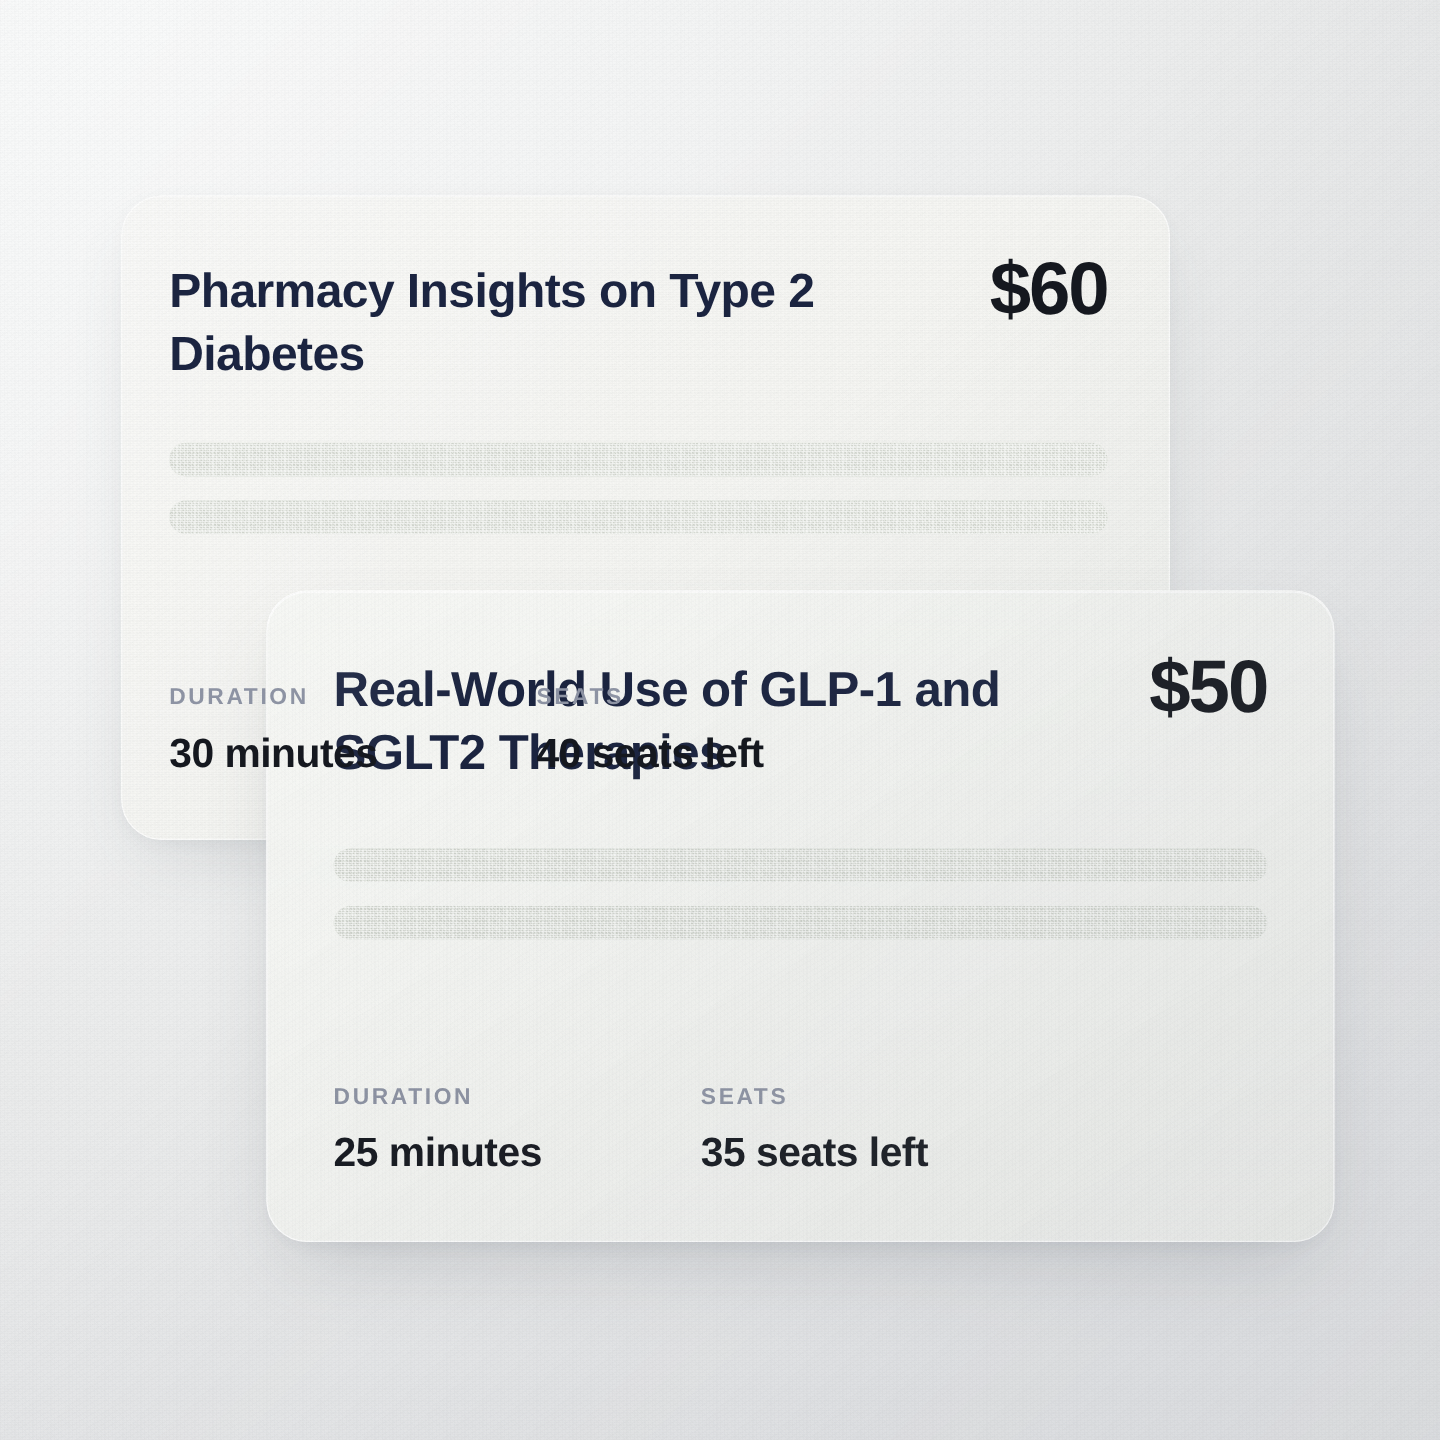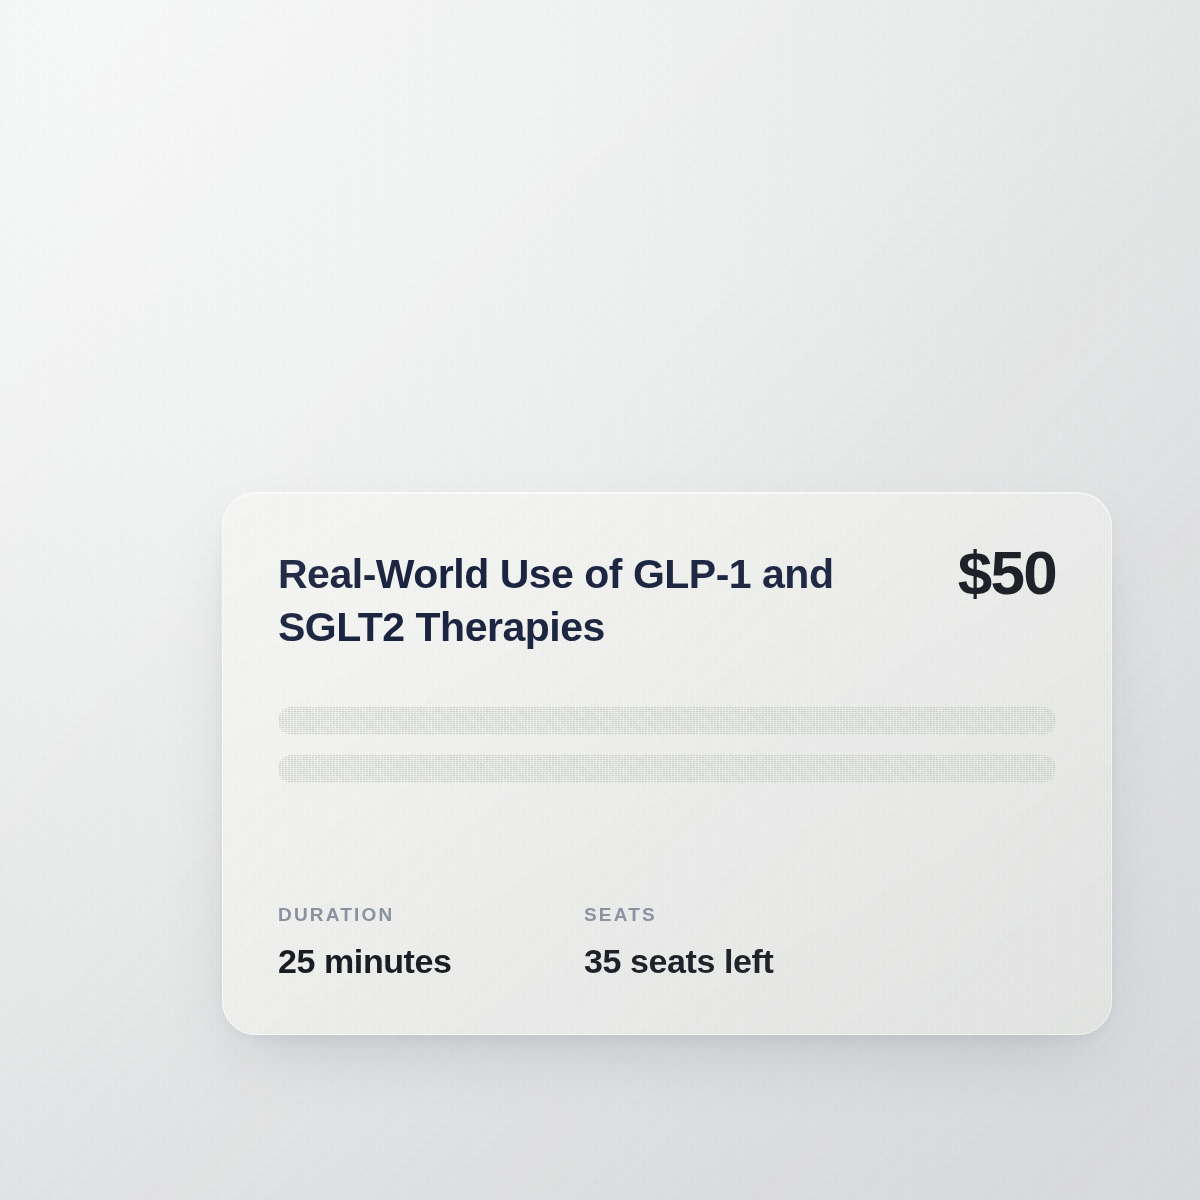--- a/index.html
+++ b/index.html
@@ -217,20 +217,46 @@
   .card-back .card-title { font-size: 40px; max-width: 540px; }
   .card-back .card-price { font-size: 62px; }
   .card-back .skeleton-group { margin-top: 48px; }
   .card-back .meta-item.duration { width: 306px; flex: 0 0 306px; }
 </style>
 </head>
 <body>
 
 <div class="stage">
 
+  <div class="card card-back">
+    <div class="card-inner">
+
+      <div class="card-head">
+        <h2 class="card-title">Pharmacy Insights on Type 2 Diabetes</h2>
+        <div class="card-price">$60</div>
+      </div>
+
+      <div class="skeleton-group">
+        <div class="skeleton-bar" style="width:100%"></div>
+        <div class="skeleton-bar" style="width:100%"></div>
+      </div>
+
+      <div class="card-meta">
+        <div class="meta-item duration">
+          <p class="meta-label">DURATION</p>
+          <p class="meta-value">30 minutes</p>
+        </div>
+        <div class="meta-item seats">
+          <p class="meta-label">SEATS</p>
+          <p class="meta-value">40 seats left</p>
+        </div>
+      </div>
+
+    </div>
+  </div>
 
   <div class="card card-front">
     <div class="card-inner">
 
       <div class="card-head">
         <h2 class="card-title">Real-World Use of GLP-1 and SGLT2 Therapies</h2>
         <div class="card-price">$50</div>
       </div>
 
       <div class="skeleton-group">

